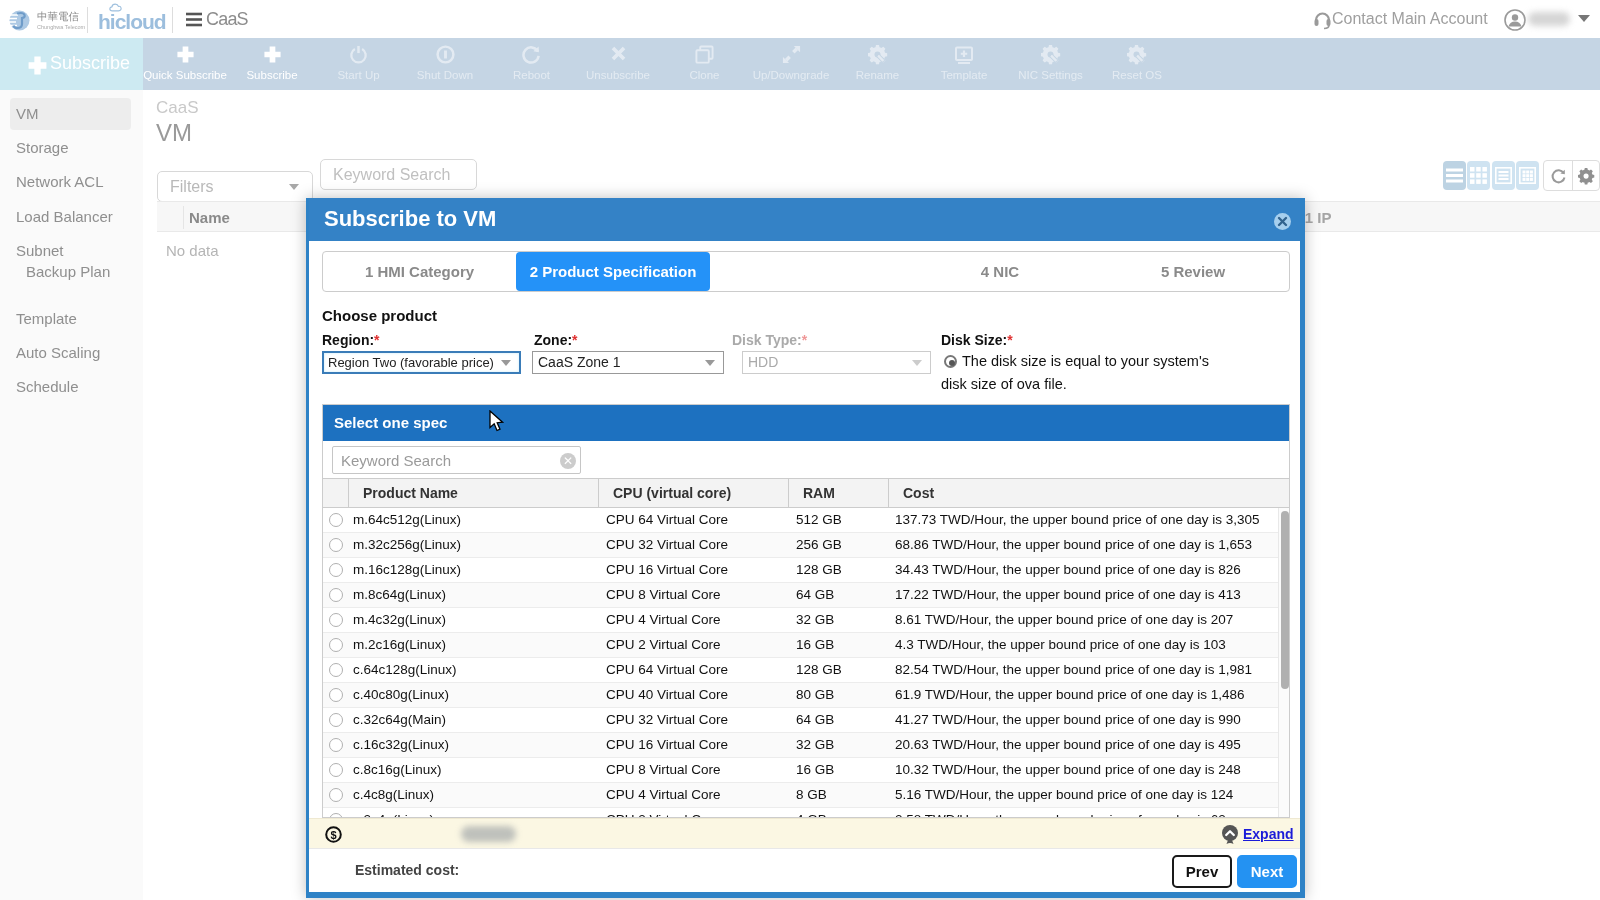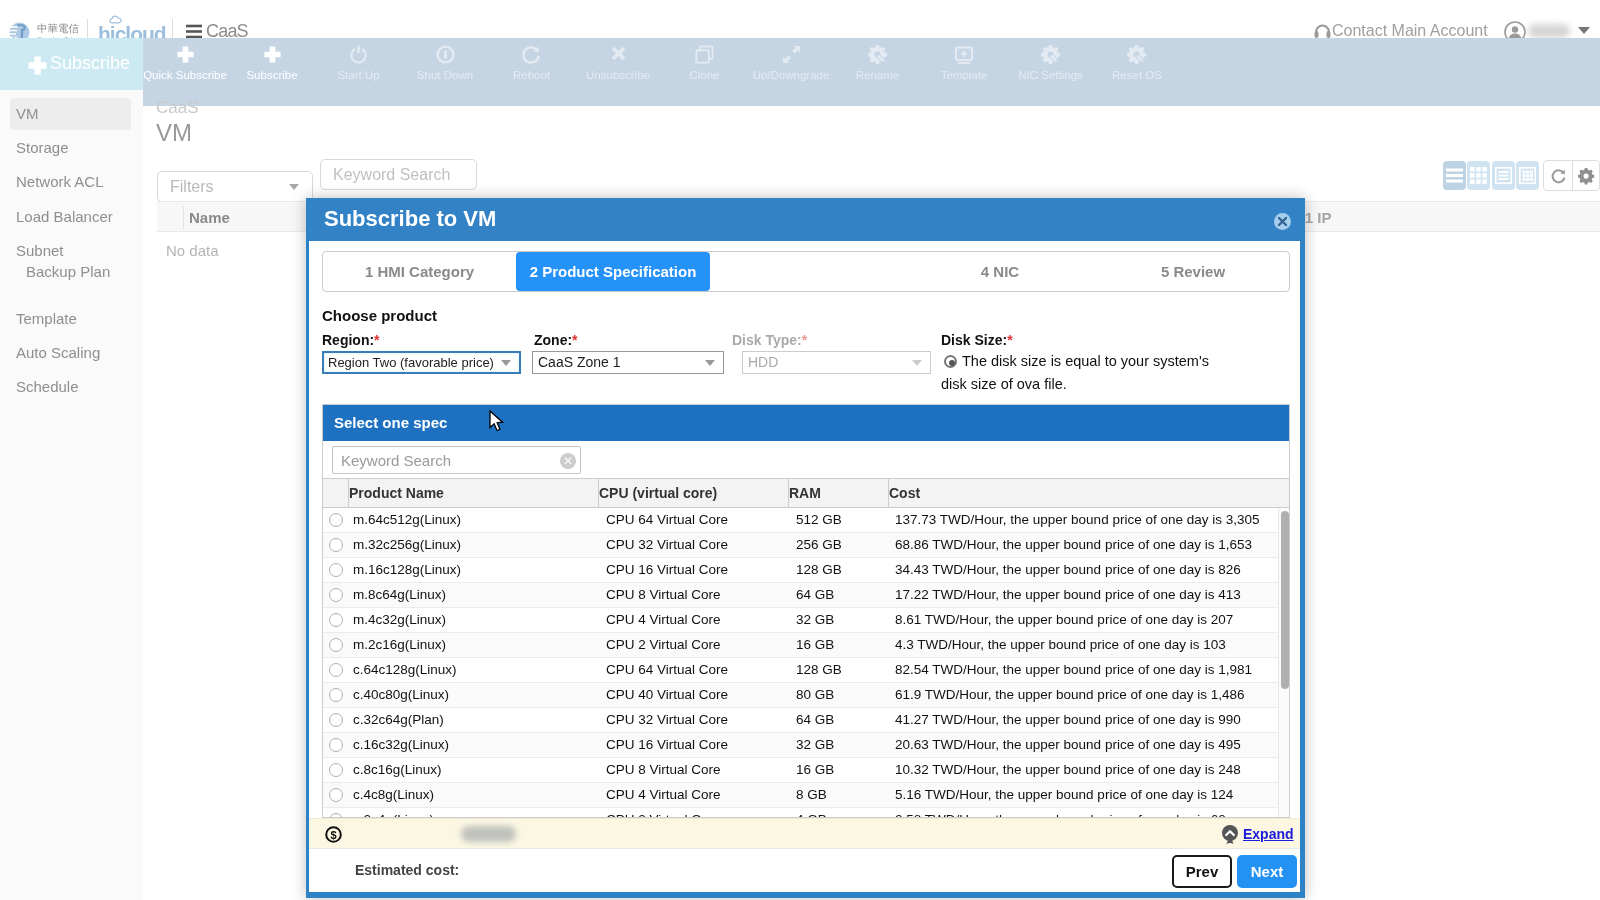--- a/index.html
+++ b/index.html
@@ -1,25 +1,25 @@
 <!DOCTYPE html>
 <html><head>
 <meta charset="utf-8">
 <style>
   * { margin:0; padding:0; box-sizing:border-box; }
   html,body { width:1600px; height:900px; overflow:hidden; }
   body { font-family:"Liberation Sans", sans-serif; position:relative; background:#fff; }
   .abs { position:absolute; }
 
   
-  #topbar { position:absolute; left:0; top:0; width:1600px; height:38px; background:#fff;margin-top:12px; }
+  #topbar { position:absolute; left:0; top:0; width:1600px; height:38px; background:#fff; }
   .vsep { position:absolute; top:7px; width:1px; height:26px; background:#ddd; }
 
   
-  #toolbar { position:absolute; left:0; top:38px; width:1600px; height:68px; background:#c5d5e4; }
+  #toolbar { position:absolute; left:0; top:38px; width:1600px; height:52px; background:#c5d5e4; }
   #sidesub { position:absolute; left:0; top:38px; width:143px; height:52px; background:#cdeaf2; color:#fff; }
   .tbtn { position:absolute; top:0; width:96px; height:52px; color:#fff; text-align:center; }
   .tbtn.dis { opacity:.52; }
   .tbtn .ic { position:absolute; left:0; right:0; top:7px; height:20px; }
   .tbtn .lb { position:absolute; left:-10px; right:-10px; top:31px; font-size:11.5px; }
   .tbtn svg { display:inline-block; }
 
   
   #sidebar { position:absolute; left:0; top:90px; width:143px; height:810px; background:#fafafa; }
   .sitem { position:absolute; left:0; width:143px; height:34px; line-height:34px; padding-left:16px; color:#8f8f8f; font-size:15px; }
@@ -77,21 +77,21 @@
   #dstext2 { position:absolute; left:632px; top:178px; font-size:14.5px; color:#111; }
 
   
   #spanel { position:absolute; left:13px; top:206px; width:968px; height:414px; border:1px solid #ccc; overflow:hidden; background:#fff; }
   #sbar { position:absolute; left:0; top:0; width:966px; height:36px; background:#1d71c0; }
   #sbar .t { position:absolute; left:11px; top:9px; font-size:15px; font-weight:bold; color:#fff; }
   #skw { position:absolute; left:9px; top:41px; width:249px; height:28px; border:1px solid #c6c6c6; border-radius:2px; }
   #skw .t { position:absolute; left:8px; top:5px; font-size:15px; color:#9a9a9a; }
   #skw .x { position:absolute; left:227px; top:6px; width:16px; height:16px; border-radius:50%; background:#ccc; color:#fff; font-size:12px; line-height:16px; text-align:center; }
   #shead { position:absolute; left:0; top:73px; width:966px; height:30px; background:#f3f3f3; border-top:1px solid #ccc; border-bottom:1px solid #ccc; }
-  #shead .hc { position:absolute; top:0; height:29px; line-height:29px; font-size:14px; font-weight:bold; color:#333; border-left:1px solid #ccc; padding-left:0; }
+  #shead .hc { position:absolute; top:0; height:29px; line-height:29px; font-size:14px; font-weight:bold; color:#333; border-left:1px solid #ccc; padding-left:14px; }
   .srow { position:absolute; left:0; width:955px; height:25px; border-bottom:1px solid #ececec; font-size:13.5px; color:#111; }
   .srow.alt { background:#fafafa; }
   .srow .radio { position:absolute; left:6px; top:5px; width:14px; height:14px; border:1px solid #b0b0b0; border-radius:50%; background:#fff; }
   .srow .c1 { position:absolute; left:30px; top:4px; }
   .srow .c2 { position:absolute; left:283px; top:4px; }
   .srow .c3 { position:absolute; left:473px; top:4px; }
   .srow .c4 { position:absolute; left:572px; top:4px; }
   #sscroll { position:absolute; left:955px; top:103px; width:11px; height:311px; background:#fbfbfb; border-left:1px solid #e8e8e8; }
   #sthumb { position:absolute; left:1.5px; top:3px; width:8px; height:178px; background:#b0b0b0; border-radius:4px; }
 
@@ -379,21 +379,21 @@
       </div>
       <div class="srow alt" style="top:278px;">
         <div class="radio"></div>
         <div class="c1">c.40c80g(Linux)</div>
         <div class="c2">CPU 40 Virtual Core</div>
         <div class="c3">80 GB</div>
         <div class="c4">61.9 TWD/Hour, the upper bound price of one day is 1,486</div>
       </div>
       <div class="srow" style="top:303px;">
         <div class="radio"></div>
-        <div class="c1">c.32c64g(Plan)</div>
+        <div class="c1">c.32c64g(Main)</div>
         <div class="c2">CPU 32 Virtual Core</div>
         <div class="c3">64 GB</div>
         <div class="c4">41.27 TWD/Hour, the upper bound price of one day is 990</div>
       </div>
       <div class="srow alt" style="top:328px;">
         <div class="radio"></div>
         <div class="c1">c.16c32g(Linux)</div>
         <div class="c2">CPU 16 Virtual Core</div>
         <div class="c3">32 GB</div>
         <div class="c4">20.63 TWD/Hour, the upper bound price of one day is 495</div>

